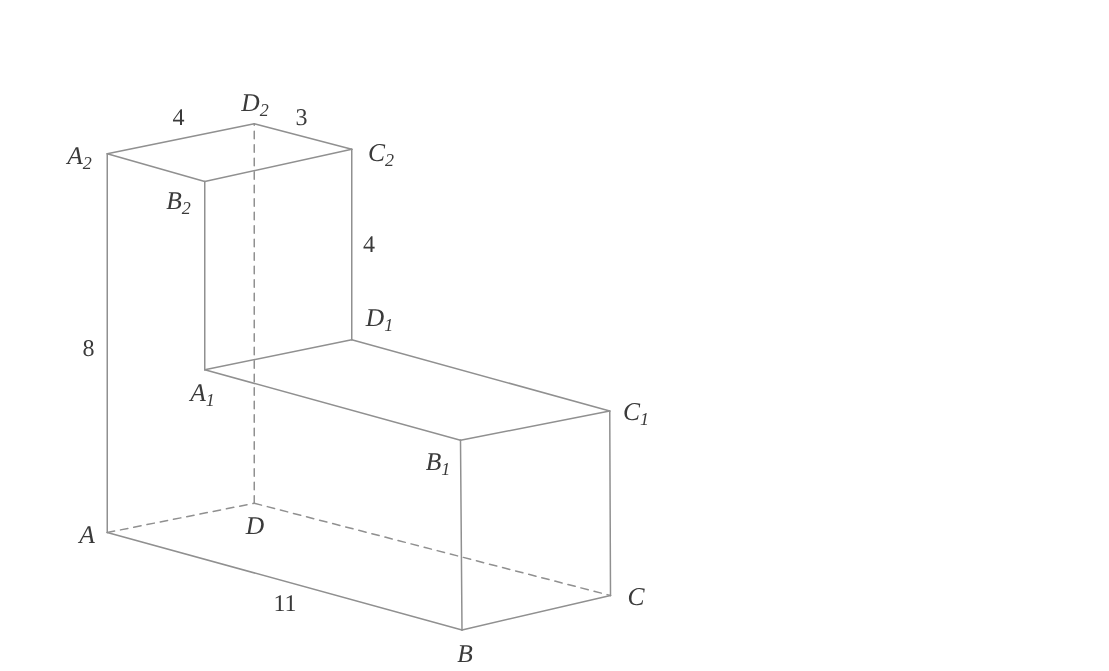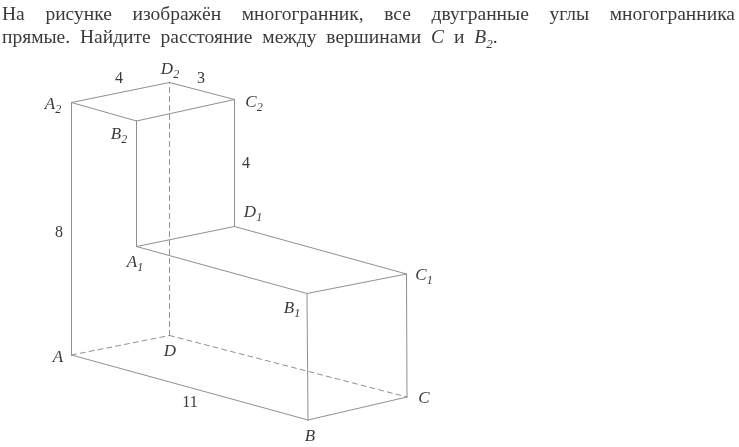--- a/index.html
+++ b/index.html
@@ -71,29 +71,20 @@
     font-style: normal;
     font-size: 16px;
     fill: var(--text-color, #3a3a3a);
     text-anchor: middle;
   }
 </style>
 </head>
 <body>
 
 <div class="page">
-  <div class="problem-text">
-    <div class="line1">На рисунке изображён многогранник, все двугранные углы многогранника</div>
-    <div class="line2">
-      <span>прямые. Найдите расстояние между вершинами</span>
-      <span class="math">C</span>
-      <span>и</span>
-      <span class="math"><span>B</span><sub>2</sub></span><span>.</span>
-    </div>
-  </div>
 
   <svg id="figure" class="figure-svg" viewBox="0 0 739 447" xmlns="http://www.w3.org/2000/svg">
       <line x1="71.5" y1="102.5" x2="169.5" y2="82.5" class="edge"></line>
       <line x1="169.5" y1="82.5" x2="234.5" y2="99.5" class="edge"></line>
       <line x1="71.5" y1="102.5" x2="136.5" y2="121" class="edge"></line>
       <line x1="136.5" y1="121" x2="234.5" y2="99.5" class="edge"></line>
       <line x1="71.5" y1="102.5" x2="71.5" y2="355" class="edge"></line>
       <line x1="136.5" y1="121" x2="136.5" y2="246.5" class="edge"></line>
       <line x1="234.5" y1="99.5" x2="234.5" y2="226.5" class="edge"></line>
       <line x1="136.5" y1="246.5" x2="234.5" y2="226.5" class="edge"></line>

